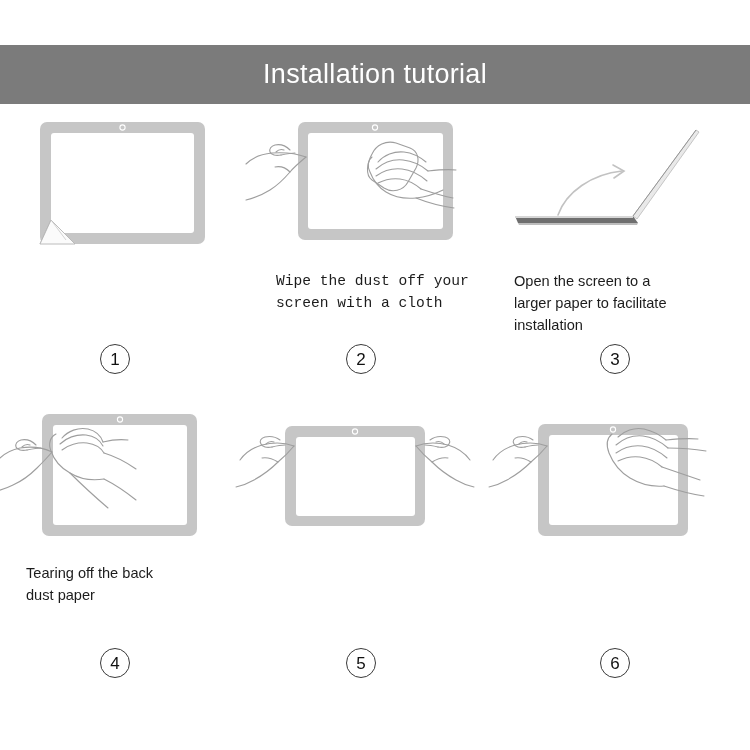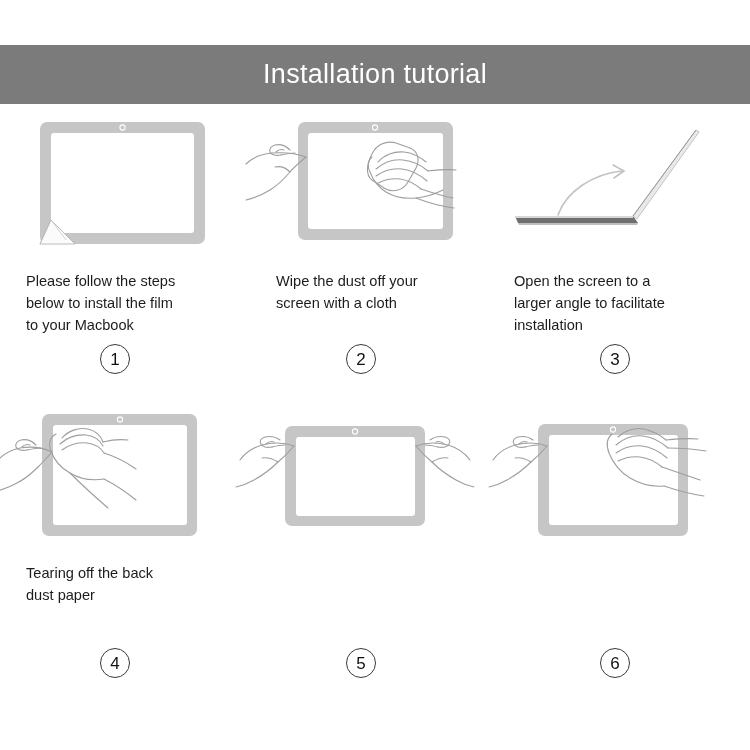--- a/index.html
+++ b/index.html
@@ -73,21 +73,21 @@
 
   
   .caption {
     margin: 18px 0 0 0;
     padding: 0 14px 0 26px;
     font-size: 14.6px;
     line-height: 22px;
     color: #1c1c1c;
     white-space: pre-line;
   }
-  .cell-2 .caption, .cell-5 .caption { padding-left: 26px; }
+  .cell-2 .caption, .cell-5 .caption { padding-left: 26px; font-family: Liberation Mono, monospace; }
   .cell-3 .caption, .cell-6 .caption { padding-left: 14px; padding-right: 4px; }
 
   
   .step-badge {
     position: absolute;
     width: 30px;
     height: 30px;
     border: 1.4px solid #3a3a3a;
     border-radius: 50%;
     display: flex;
@@ -124,23 +124,20 @@
           <rect x="51" y="21" width="143" height="100" rx="3" ry="3" fill="#ffffff"></rect>
           <circle cx="122.5" cy="15.5" r="2.6" fill="none" stroke="#ffffff" stroke-width="1.1"></circle>
         </g>
         <g>
           <path d="M51 108 L51 121 L40 132 Z" fill="#f3f3f3" stroke="#b0b0b0" stroke-width="0.9"></path>
           <path d="M51 108 L75 132 L40 132 Z" fill="#fbfbfb" stroke="#b4b4b4" stroke-width="0.9"></path>
           <path d="M51 108 L66 128" fill="none" stroke="#c8c8c8" stroke-width="0.8"></path>
         </g>
       </svg>
     </div>
-    <div class="caption">Please follow the steps
-below to install the film
-to your Macbook</div>
     <div class="step-badge">
       <span>1</span>
     </div>
   </div>
 
   <div class="step-cell cell-2 row1">
     <div class="illus">
       <svg viewBox="0 0 250 140" xmlns="http://www.w3.org/2000/svg">
         <g>
           <rect x="48" y="10" width="155" height="118" rx="7" ry="7" fill="#c6c6c6"></rect>
@@ -189,21 +186,21 @@
           <path d="M133 104 L196 18 L199 20 L137 107 Z" fill="#e9e9e9" stroke="#b9b9b9" stroke-width="0.8"></path>
           <path d="M133 104 L196 18" fill="none" stroke="#8f8f8f" stroke-width="0.9"></path>
         </g>
         <g fill="none" stroke="#c2c2c2" stroke-width="1.6" stroke-linecap="round">
           <path d="M58 103 C66 80 92 62 122 59"></path>
           <path d="M113 53 L124 59 L114 66"></path>
         </g>
       </svg>
     </div>
     <div class="caption">Open the screen to a
-larger angle to facilitate
+larger paper to facilitate
 installation</div>
     <div class="step-badge">
       <span>3</span>
     </div>
   </div>
 
   <div class="step-cell cell-4 row2">
     <div class="illus">
       <svg viewBox="0 0 250 140" xmlns="http://www.w3.org/2000/svg">
         <g>

